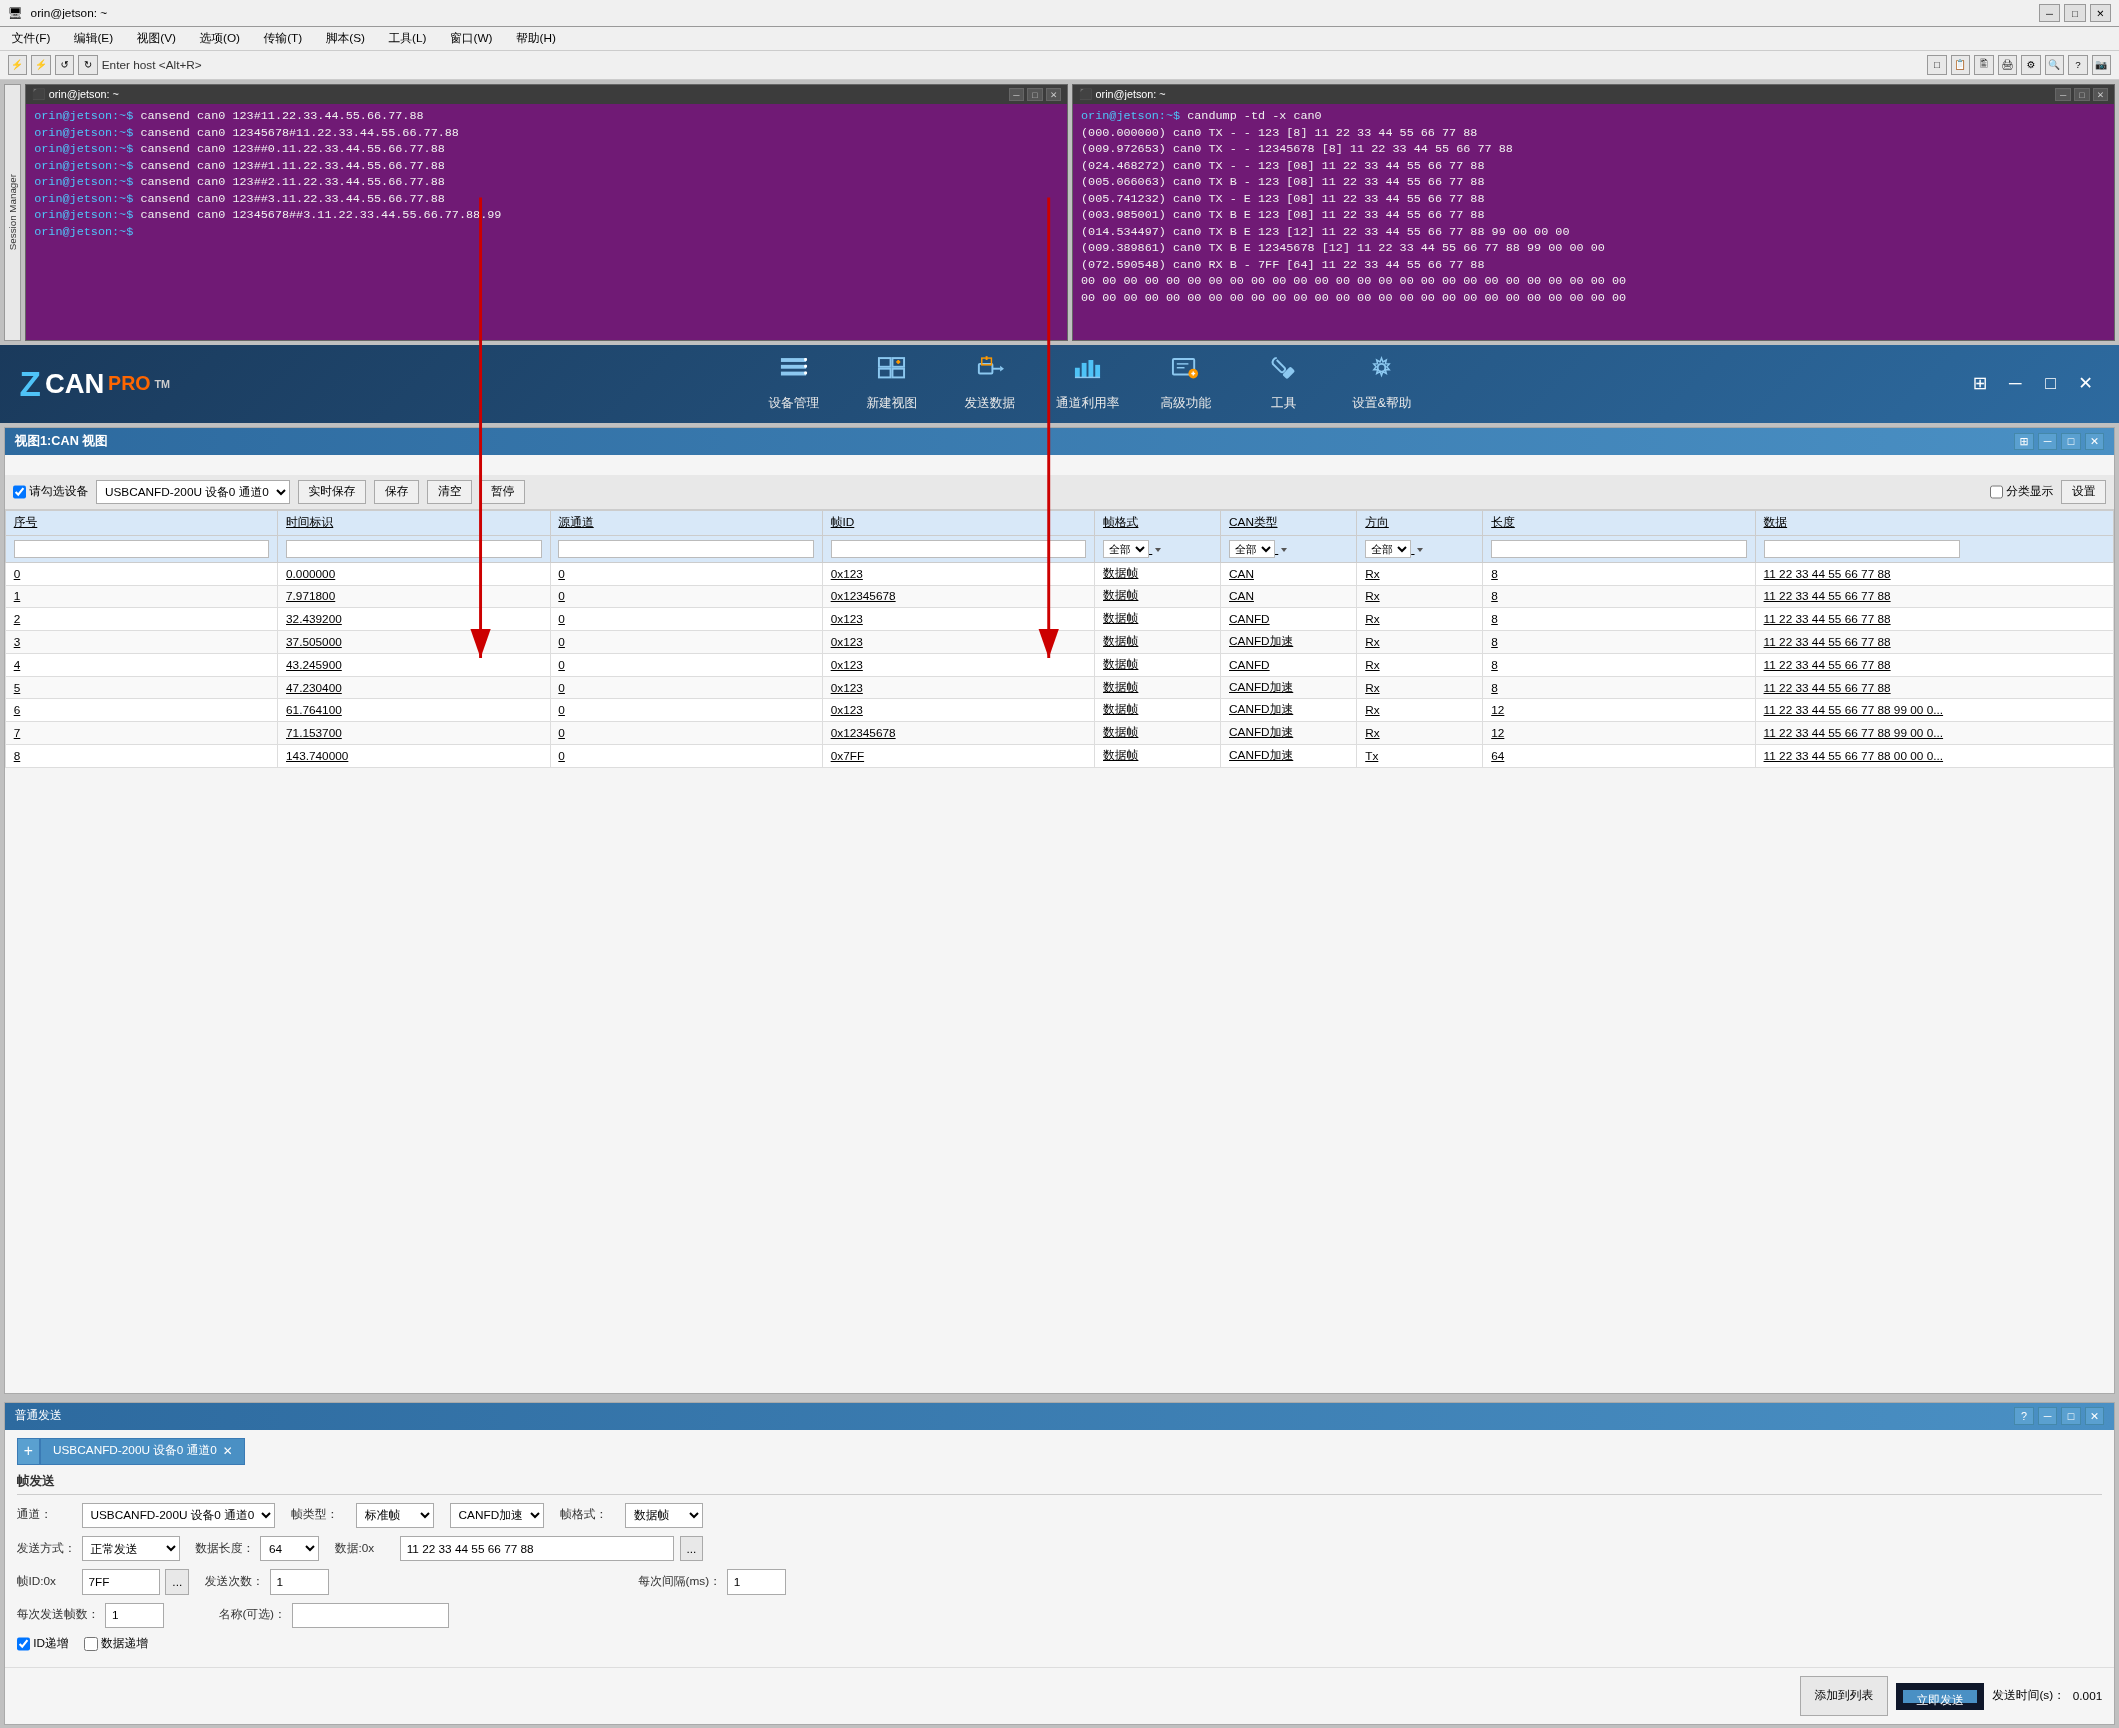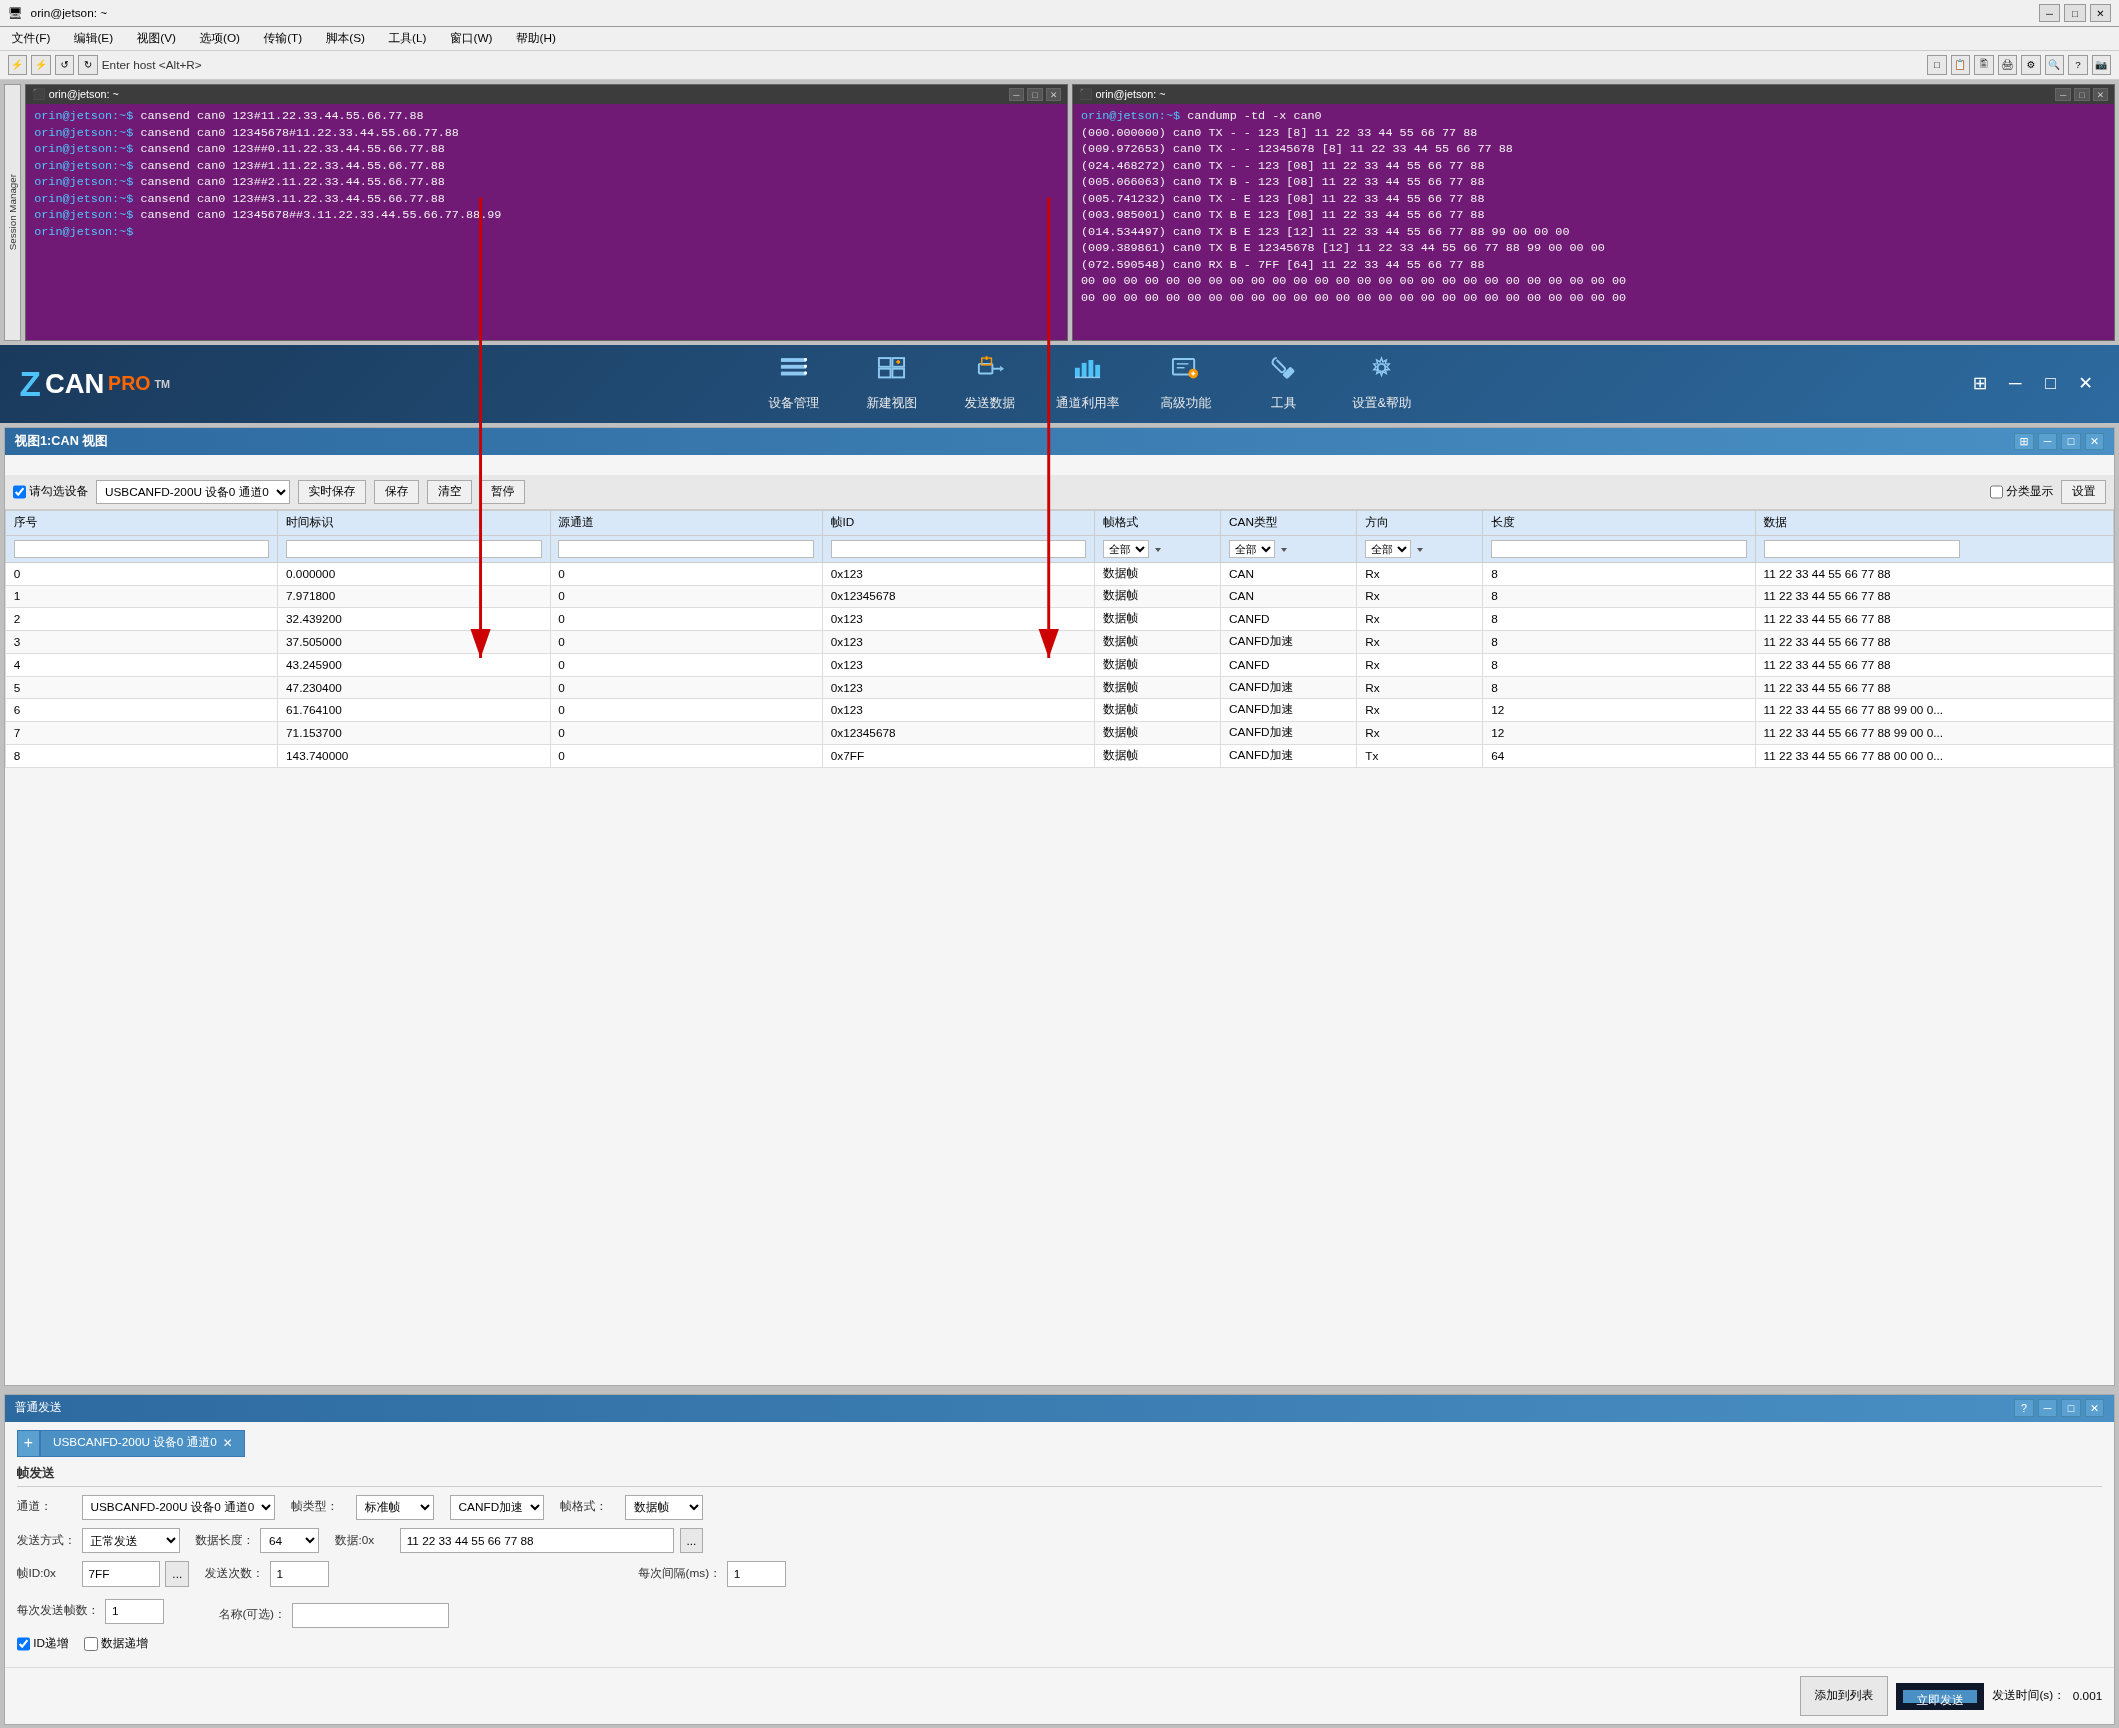--- a/index.html
+++ b/index.html
@@ -55,21 +55,21 @@
     .panel-controls { display: flex; gap: 3.9px; }
     .panel-btn { width: 19.6px; height: 17.6px; background: #5aa0d0; border: 1px solid #4488aa; color: white; font-size: 10.8px; cursor: pointer; display: flex; align-items: center; justify-content: center; }
 
     
     .table-toolbar { background: #e8e8e8; border-bottom: 1px solid #ccc; padding: 3.9px 7.8px; display: flex; align-items: center; gap: 7.8px; height: 35px; margin-top: 20px; }
     .checkbox-label { display: flex; align-items: center; gap: 2.9px; font-size: 11.8px; }
     .select-box { border: 1px solid #aaa; background: white; padding: 2px 3.9px; font-size: 11.8px; height: 23.5px; min-width: 157px; }
     .toolbar-btn { border: 1px solid #aaa; background: #f0f0f0; padding: 2.9px 9.8px; font-size: 11.8px; cursor: pointer; height: 23.5px; }
 
     
-    .data-table { width: 100%; border-collapse: collapse; font-size: 11.8px; }
+    .data-table { width: 100%; border-collapse: collapse; font-size: 11.8px; text-decoration: underline; }
     .data-table thead tr { background: #d8e8f8; }
     .data-table th { border: 1px solid #ccc; padding: 3.9px 7.8px; text-align: left; font-weight: normal; font-size: 11.8px; white-space: nowrap; }
     .data-table td { border: 1px solid #ddd; padding: 2.9px 7.8px; white-space: nowrap; }
     .data-table tbody tr:nth-child(even) { background: #f9f9f9; }
     .data-table tbody tr:nth-child(odd) { background: white; }
     .filter-row input { width: 100%; border: 1px solid #bbb; font-size: 10.8px; padding: 2px; }
     .filter-select { border: 1px solid #bbb; background: white; font-size: 10.8px; padding: 1px; }
     .arrow-down { display: inline-block; width: 0; height: 0; border-left: 3.9px solid transparent; border-right: 3.9px solid transparent; border-top: 4.9px solid #555; margin-left: 2.9px; vertical-align: middle; }
 
     
@@ -550,21 +550,21 @@
           <label class="form-label">每次间隔(ms)：</label>
           <input type="text" class="form-input" style="width: 59px;" value="1">
         </div>
       </div>
 
       <div class="form-row">
         <div class="form-field">
           <label class="form-label">每次发送帧数：</label>
           <input type="text" class="form-input" style="width: 59px;" value="1">
         </div>
-        <div class="form-field" style="margin-left: 39px; margin-top: 8px;">
+        <div class="form-field" style="margin-left: 39px;">
           <label class="form-label">名称(可选)：</label>
           <input type="text" class="form-input" style="width: 157px;">
         </div>
       </div>
 
       <div class="form-row">
         <label class="checkbox-label">
           <input type="checkbox" class="checkbox-input" checked="" style="">
           <span>ID递增</span>
         </label>

